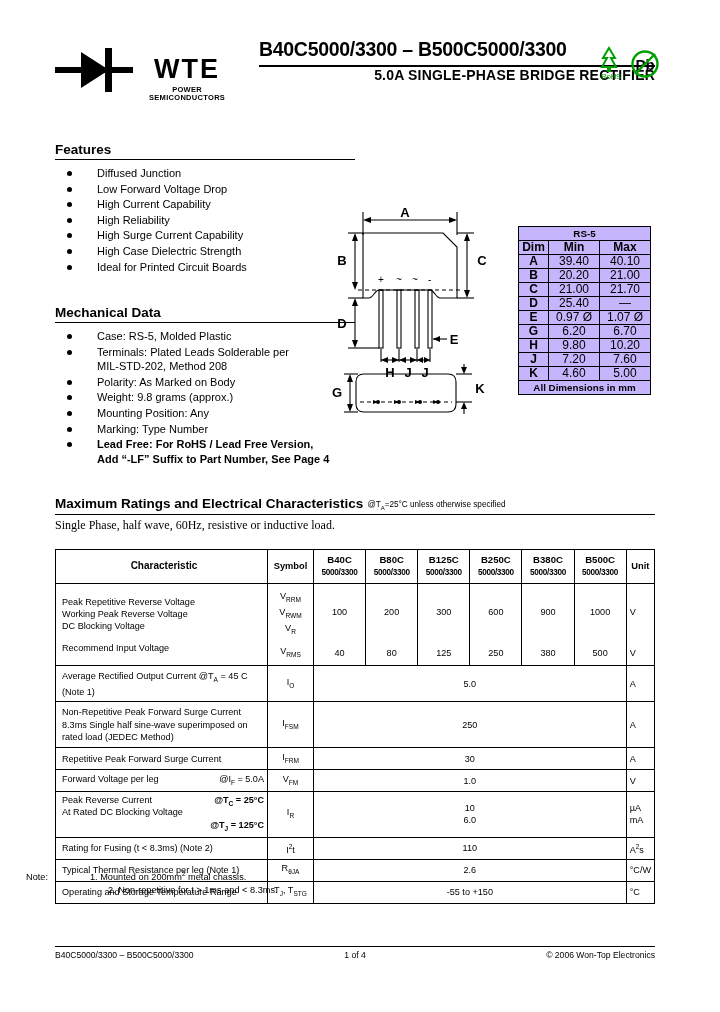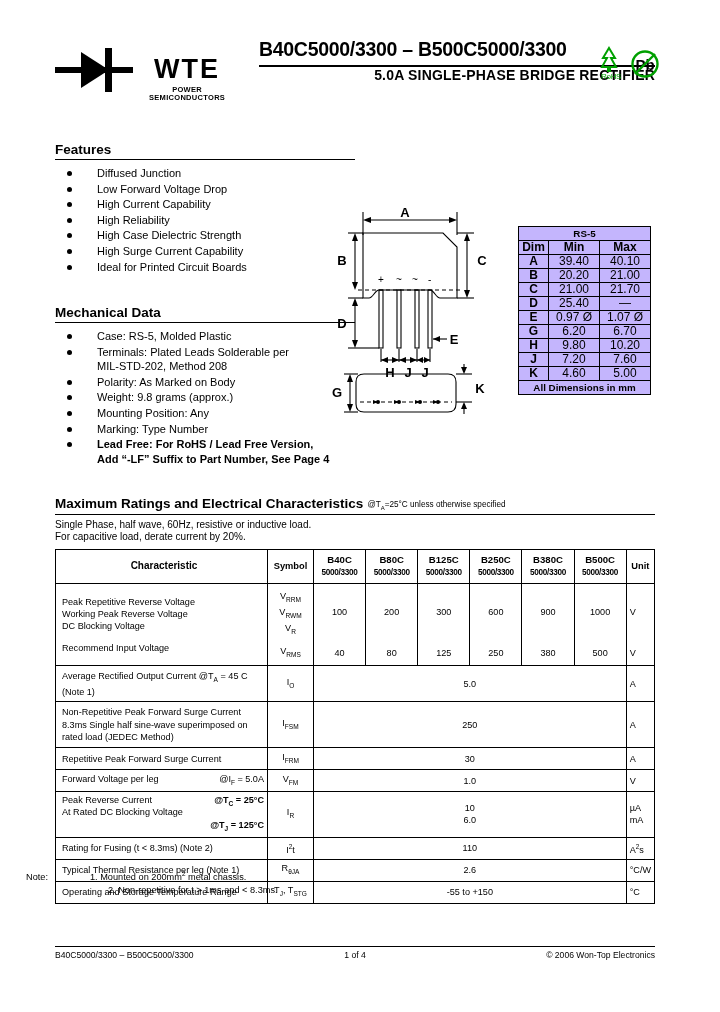--- a/index.html
+++ b/index.html
@@ -83,21 +83,21 @@
   .dimtable .title-row td { font-weight:bold; font-size:9.8px; border-bottom:1px solid #000; }
   .dimtable .hdr td { font-weight:bold; }
   .dimtable .dimcol { font-weight:bold; width:30px; }
   .dimtable .lastrow td { font-weight:bold; font-size:9.8px; }
 
   
   .ratings-head { position:absolute; left:55px; top:494px; width:600px; }
   .rh-title { font-size:13.5px; font-weight:bold; display:inline; }
   .rh-cond { font-size:8.2px; display:inline; padding-left:4px; vertical-align:1px; }
   .rh-rule { border-bottom:1.6px solid #000; margin-top:2px; }
-  .rh-note { font-size:10px; line-height:12px; margin-top:4px; }
+  .rh-note { font-size:12px; line-height:12px; margin-top:4px;font-family:Liberation Serif, serif; }
 
   table.main {
     position:absolute; left:55px; top:549px;
     width:600px; border-collapse:collapse;
     border:1.6px solid #000;
   }
   table.main td, table.main th {
     border:1px solid #000; font-size:9.1px; padding:2px 3px;
     vertical-align:middle; line-height:12.2px;
   }
@@ -164,22 +164,22 @@
     </svg>
   </div>
 
   <div class="features-box">
     <div class="sec-head">Features</div>
     <ul class="bullets">
       <li>Diffused Junction</li>
       <li>Low Forward Voltage Drop</li>
       <li>High Current Capability</li>
       <li>High Reliability</li>
+      <li>High Surge Current Capability</li>
       <li>High Case Dielectric Strength</li>
-      <li>High Surge Current Capability</li>
       <li>Ideal for Printed Circuit Boards</li>
     </ul>
   </div>
 
   <div class="mech-box">
     <div class="sec-head">Mechanical Data</div>
     <ul class="bullets">
       <li>
         <span>Case: RS-5, Molded Plastic</span>
       </li>
@@ -375,21 +375,20 @@
       </tr>
     </tbody>
   </table>
 
   <div class="ratings-head">
     <div>
       <span class="rh-title">Maximum Ratings and Electrical Characteristics</span><span class="rh-cond">@T<sub>A</sub>=25°C unless otherwise specified</span>
     </div>
     <div class="rh-rule"></div>
     <div class="rh-note">Single Phase, half wave, 60Hz, resistive or inductive load.</div>
-    <div class="rh-note" style="margin-top:0">For capacitive load, derate current by 20%.</div>
   </div>
 
   <table class="main">
     <thead>
       <tr>
         <td class="ch" rowspan="1" style="height:34px">Characteristic</td>
         <td class="sym">Symbol</td>
         <td class="val">
           <span class="hdr-part">B40C</span>
           <span class="hdr-num">5000/3300</span>

